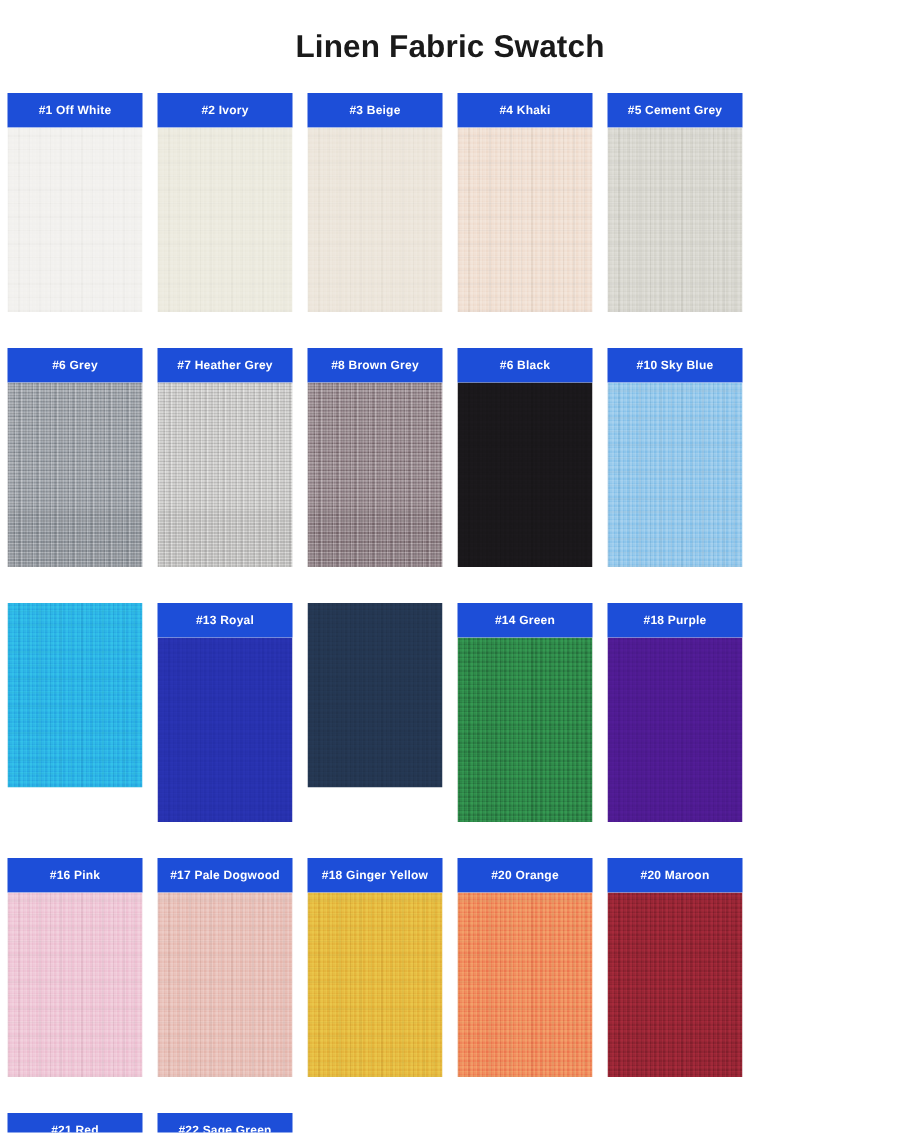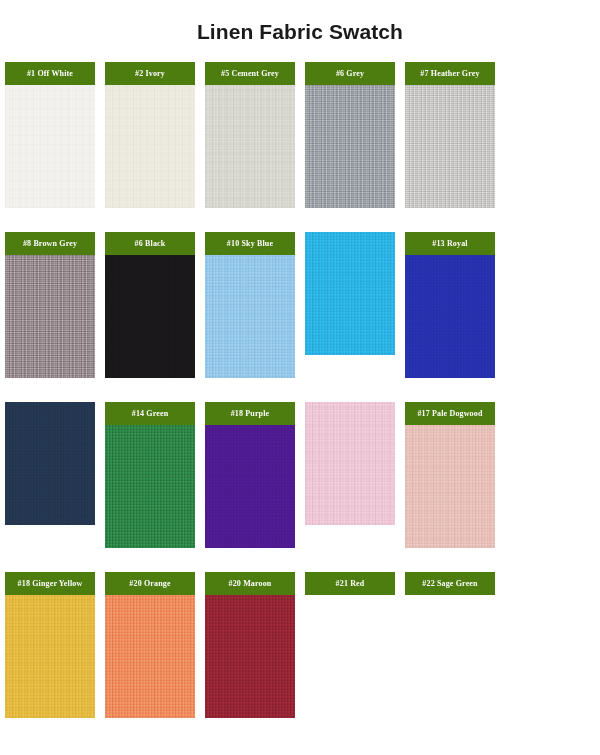--- a/index.html
+++ b/index.html
@@ -49,30 +49,29 @@
     height: 146px;
     margin-right: 10px;
     margin-bottom: 24px;
     position: relative;
     box-sizing: border-box;
   }
 
   .swatch-label {
     height: 23px;
     line-height: 23px;
-    background: #4d7c0f;
+    background: #1d4ed8;
     color: #ffffff;
     font-size: 8px;
     font-weight: bold;
     text-align: center;
     letter-spacing: 0.15px;
     white-space: nowrap;
     overflow: hidden;
     box-sizing: border-box;
-    font-family: Liberation Serif, serif;
   }
 
   .swatch-color {
     height: 123px;
     width: 100%;
     position: relative;
     overflow: hidden;
     box-sizing: border-box;
   }
 
@@ -167,20 +166,36 @@
       </div>
       <div class="swatch-card">
         <div class="swatch-label">#2 Ivory</div>
         <div class="swatch-color light">
           <div class="fill" style="background: rgb(236, 234, 222);"></div>
           <div class="weave"></div>
           <div class="slub"></div>
         </div>
       </div>
       <div class="swatch-card">
+        <div class="swatch-label">#3 Beige</div>
+        <div class="swatch-color light">
+          <div class="fill" style="background: rgb(236, 229, 218);"></div>
+          <div class="weave"></div>
+          <div class="slub"></div>
+        </div>
+      </div>
+      <div class="swatch-card">
+        <div class="swatch-label">#4 Khaki</div>
+        <div class="swatch-color">
+          <div class="fill" style="background: rgb(240, 222, 208);"></div>
+          <div class="weave"></div>
+          <div class="slub"></div>
+        </div>
+      </div>
+      <div class="swatch-card">
         <div class="swatch-label">#5 Cement Grey</div>
         <div class="swatch-color">
           <div class="fill" style="background: rgb(214, 213, 205);"></div>
           <div class="weave"></div>
           <div class="slub"></div>
         </div>
       </div>
       <div class="swatch-card">
         <div class="swatch-label">#6 Grey</div>
         <div class="swatch-color heather">
@@ -253,20 +268,21 @@
       </div>
       <div class="swatch-card">
         <div class="swatch-label">#18 Purple</div>
         <div class="swatch-color dark">
           <div class="fill" style="background: rgb(76, 26, 142);"></div>
           <div class="weave"></div>
           <div class="slub"></div>
         </div>
       </div>
       <div class="swatch-card">
+        <div class="swatch-label">#16 Pink</div>
         <div class="swatch-color">
           <div class="fill" style="background: rgb(238, 195, 212);"></div>
           <div class="weave"></div>
           <div class="slub"></div>
         </div>
       </div>
       <div class="swatch-card">
         <div class="swatch-label">#17 Pale Dogwood</div>
         <div class="swatch-color">
           <div class="fill" style="background: rgb(231, 188, 180);"></div>

